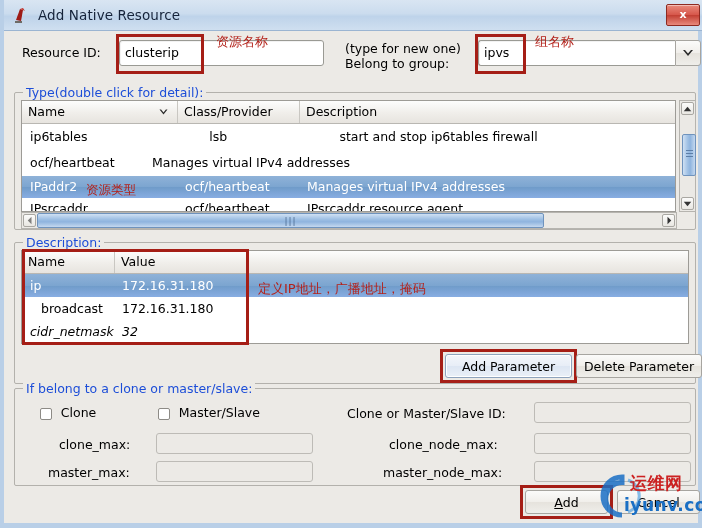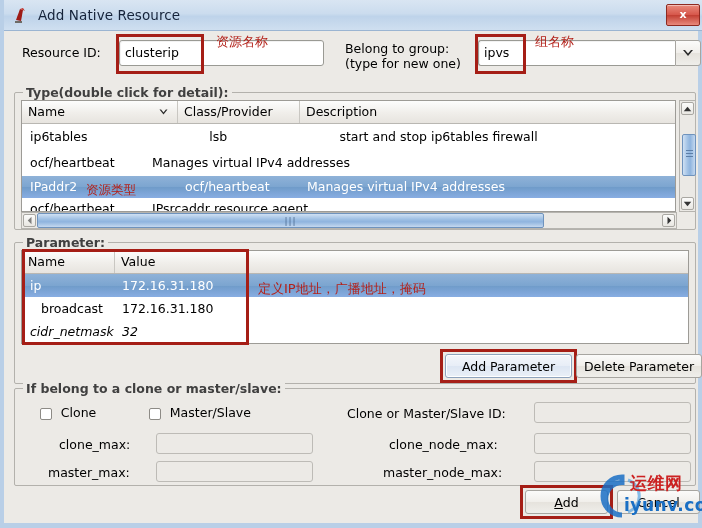--- a/index.html
+++ b/index.html
@@ -37,21 +37,21 @@
     border-radius:3px;height:26px;line-height:24px;padding:0 5px;font-size:12.5px;
     color:#000;box-shadow:inset 1px 1px 0 rgba(0,0,0,.05);
   }
   .tf.disabled{background:#eceae6;border:1px solid #bdbbb6;box-shadow:none;}
   .group{
     position:absolute;box-sizing:border-box;
     border:1px solid #b3b1ac;border-radius:2px;background:transparent;
   }
   .group-title{
     position:absolute;top:-8px;left:8px;background:#eceae6;padding:0 3px;
-    font-size:12.5px;color:#404040;white-space:nowrap;font-weight:bold;
+    font-size:12.5px;color:#1d4ed8;white-space:nowrap;
   }
   .btn{
     box-sizing:border-box;
     background:linear-gradient(to bottom,#fbfbfa 0%,#f1efeb 48%,#e6e3dd 52%,#efeeea 100%);
     border:1px solid #a7a5a0;border-radius:3px;
     font-size:12.5px;color:#000;text-align:center;
     display:flex;align-items:center;justify-content:center;
   }
   .btn.focus{
     background:linear-gradient(to bottom,#f3f6fb 0%,#e8eef7 48%,#dde6f3 52%,#eaf0f8 100%);
@@ -125,22 +125,22 @@
     <div class="close-btn">x</div>
   </div>
 
   <div style="position:absolute;left:18px;top:45px;" class="lbl">Resource ID:</div>
 
   <div class="tf" style="position:absolute;left:115px;top:40px;width:205px;">clusterip</div>
   <div class="redbox" style="left:112px;top:34px;width:88px;height:40px;"></div>
   <div class="anno" style="left:212px;top:33px;">资源名称</div>
 
   <div style="position:absolute;left:341px;top:41px;line-height:15px;" class="lbl">
+    <div>(type for new one)</div>
     <div>Belong to group:</div>
-    <div>(type for new one)</div>
   </div>
 
   <div class="tf" style="position:absolute;left:474px;top:40px;width:197px;border-right:none;border-radius:3px 0 0 3px;">ipvs</div>
   <div class="btn" style="position:absolute;left:671px;top:40px;width:26px;height:26px;border-radius:0 3px 3px 0;">
     <svg width="12" height="10" viewBox="0 0 12 10">
       <path d="M1 2 L6 8 L11 2 L9 2 L6 5.5 L3 2 Z" fill="#2b2b2b"></path>
     </svg>
   </div>
   <div class="redbox" style="left:471px;top:34px;width:51px;height:40px;"></div>
   <div class="anno" style="left:531px;top:33px;">组名称</div>
@@ -173,20 +173,21 @@
     </div>
 
     <div class="row sel" style="height:22px;line-height:22px;position:relative;">
       <div class="cell" style="width:155px;">IPaddr2</div>
       <div class="cell" style="width:122px;">ocf/heartbeat</div>
       <div class="cell" style="width:376px;">Manages virtual IPv4 addresses</div>
       <div class="anno" style="left:64px;top:3px;font-size:12.5px;">资源类型</div>
     </div>
 
     <div class="row plain" style="height:22px;line-height:22px;">
+      <div class="cell" style="width:155px;">IPsrcaddr</div>
       <div class="cell" style="width:122px;">ocf/heartbeat</div>
       <div class="cell" style="width:376px;">IPsrcaddr resource agent</div>
     </div>
   </div>
 
   <div class="sb-v" style="left:675px;top:100px;height:112px;">
     <div class="sb-arrow" style="position:absolute;left:1px;top:1px;width:13px;height:13px;">
       <svg width="9" height="6" viewBox="0 0 12 8">
           <path d="M6 1 L11 7 L1 7 Z" fill="#333"></path>
         </svg>
@@ -213,21 +214,21 @@
       <span style="font-size:9px;letter-spacing:1px;">|||</span>
     </div>
     <div class="sb-arrow" style="position:absolute;right:1px;width:13px;height:13px;">
       <svg width="6" height="9" viewBox="0 0 8 12">
           <path d="M2 1 L7 6 L2 11 Z" fill="#333"></path>
         </svg>
     </div>
   </div>
 
   <div class="group" style="left:10px;top:242px;width:682px;height:142px;">
-    <div class="group-title">Parameter:</div>
+    <div class="group-title">Description:</div>
   </div>
 
   <div style="position:absolute;left:17px;top:250px;width:668px;height:94px;background:#fff;border:1px solid #9d9b96;box-sizing:border-box;overflow:hidden;">
     <div class="tbl-head">
       <div class="cell" style="width:92px;">Name</div>
       <div class="cell" style="width:574px;">Value</div>
     </div>
 
     <div class="row sel" style="height:23px;line-height:23px;position:relative;">
       <div class="cell" style="width:92px;">ip</div>
@@ -255,21 +256,21 @@
 
   <div class="group" style="left:10px;top:388px;width:682px;height:98px;padding-left:40px;">
     <div class="group-title">If belong to a clone or master/slave:</div>
   </div>
 
   <div style="position:absolute;left:36px;top:405px;">
     <span class="cb"></span>
     <span class="lbl" style="margin-left:5px;">Clone</span>
   </div>
 
-  <div style="position:absolute;left:145px;top:405px;">
+  <div style="position:absolute;left:154px;top:405px;">
     <span class="cb"></span>
     <span class="lbl" style="margin-left:5px;">Master/Slave</span>
   </div>
 
   <div class="lbl" style="position:absolute;left:343px;top:406px;">Clone or Master/Slave ID:</div>
   <div class="tf disabled" style="position:absolute;left:530px;top:402px;width:157px;height:21px;"></div>
 
   <div class="lbl" style="position:absolute;left:55px;top:437px;">clone_max:</div>
   <div class="tf disabled" style="position:absolute;left:152px;top:433px;width:157px;height:21px;"></div>
 

